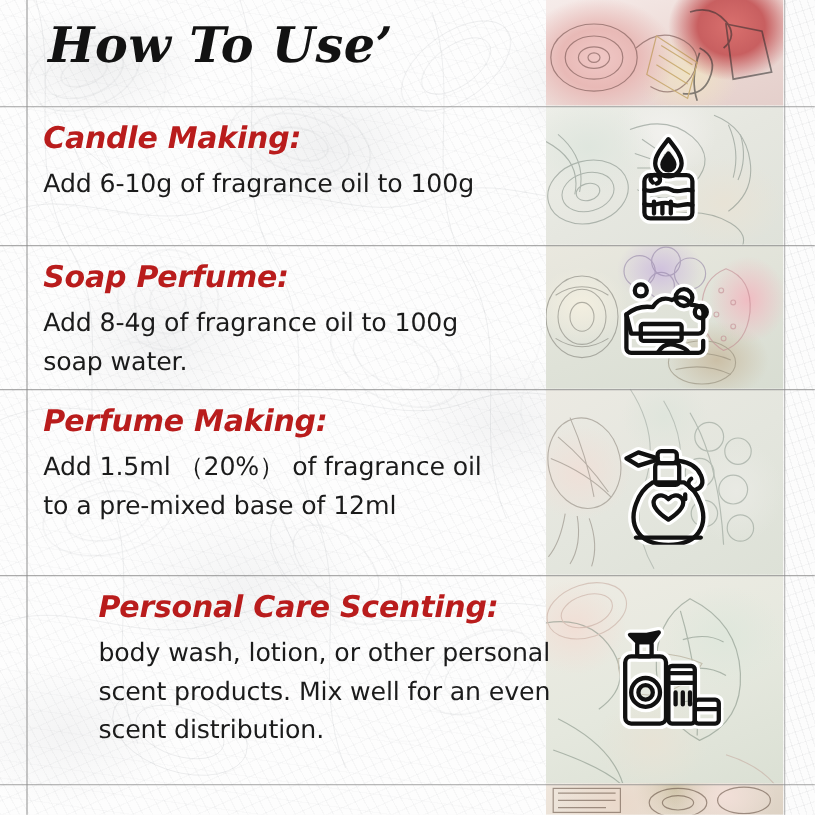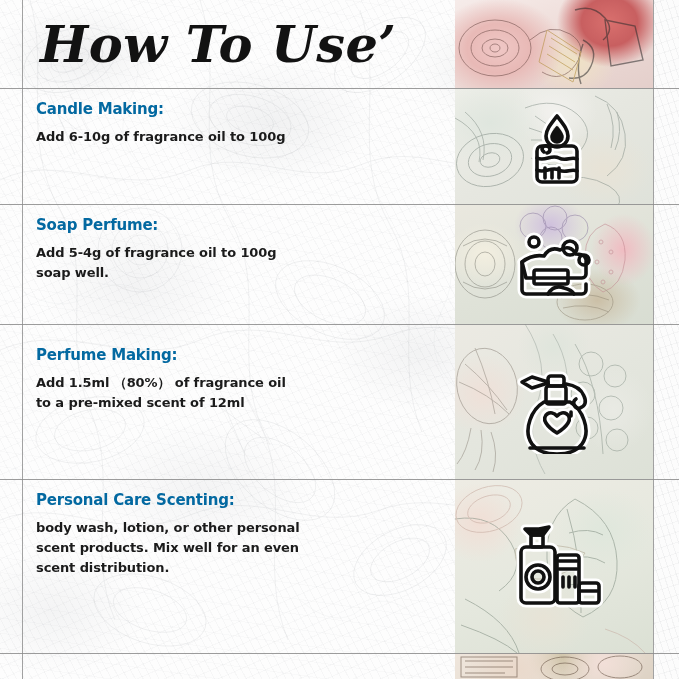--- a/index.html
+++ b/index.html
@@ -143,43 +143,44 @@
     width: 455px;
     height: 679px;
   }
   .title {
     position: absolute;
     left: 40px;
     top: 14px;
     font-family: "DejaVu Serif", serif;
     font-style: italic;
     font-weight: 700;
-    font-size: 51px;
+    font-size: 41px;
     letter-spacing: 0.5px;
     color: #121212;
     white-space: nowrap;
   }
   .section {
     position: absolute;
     left: 36px;
     width: 410px;
   }
   .section-heading {
     font-family: "DejaVu Sans", sans-serif;
     font-weight: 700;
-    font-size: 15px;
+    font-size: 25px;
     letter-spacing: -0.2px;
-    color: #0369a1;
+    color: #b91c1c;
     margin: 0 0 9px 0;
     white-space: nowrap;
+    font-style: italic;
   }
   .section-body {
     font-family: "DejaVu Sans", sans-serif;
-    font-weight: 700;
-    font-size: 13px;
+    font-weight: 400;
+    font-size: 21px;
     line-height: 1.52;
     letter-spacing: -0.1px;
     color: #1b1b1b;
     margin: 0;
   }
   .section-body .ln { display: block; white-space: nowrap; }
 
   
   .icon-badge {
     position: absolute;
@@ -379,34 +380,34 @@
     <div class="section" style="top:100px;">
       <div class="section-heading">Candle Making:</div>
       <div class="section-body">
         <span class="ln">Add 6-10g of fragrance oil to 100g</span>
       </div>
     </div>
 
     <div class="section" style="top:216px;">
       <div class="section-heading">Soap Perfume:</div>
       <div class="section-body">
-        <span class="ln">Add 5-4g of fragrance oil to 100g</span>
-        <span class="ln">soap well.</span>
+        <span class="ln">Add 8-4g of fragrance oil to 100g</span>
+        <span class="ln">soap water.</span>
       </div>
     </div>
 
-    <div class="section" style="top:346px;">
+    <div class="section" style="top:336px;">
       <div class="section-heading">Perfume Making:</div>
       <div class="section-body">
-        <span class="ln">Add 1.5ml （80%） of fragrance oil</span>
-        <span class="ln">to a pre-mixed scent of 12ml</span>
+        <span class="ln">Add 1.5ml （20%） of fragrance oil</span>
+        <span class="ln">to a pre-mixed base of 12ml</span>
       </div>
     </div>
 
-    <div class="section" style="top:491px;">
+    <div class="section" style="top:491px;margin-left:46px;">
       <div class="section-heading">Personal Care Scenting:</div>
       <div class="section-body">
         <span class="ln">body wash, lotion, or other personal</span>
         <span class="ln">scent products. Mix well for an even</span>
         <span class="ln">scent distribution.</span>
       </div>
     </div>
 
   </div>
 

